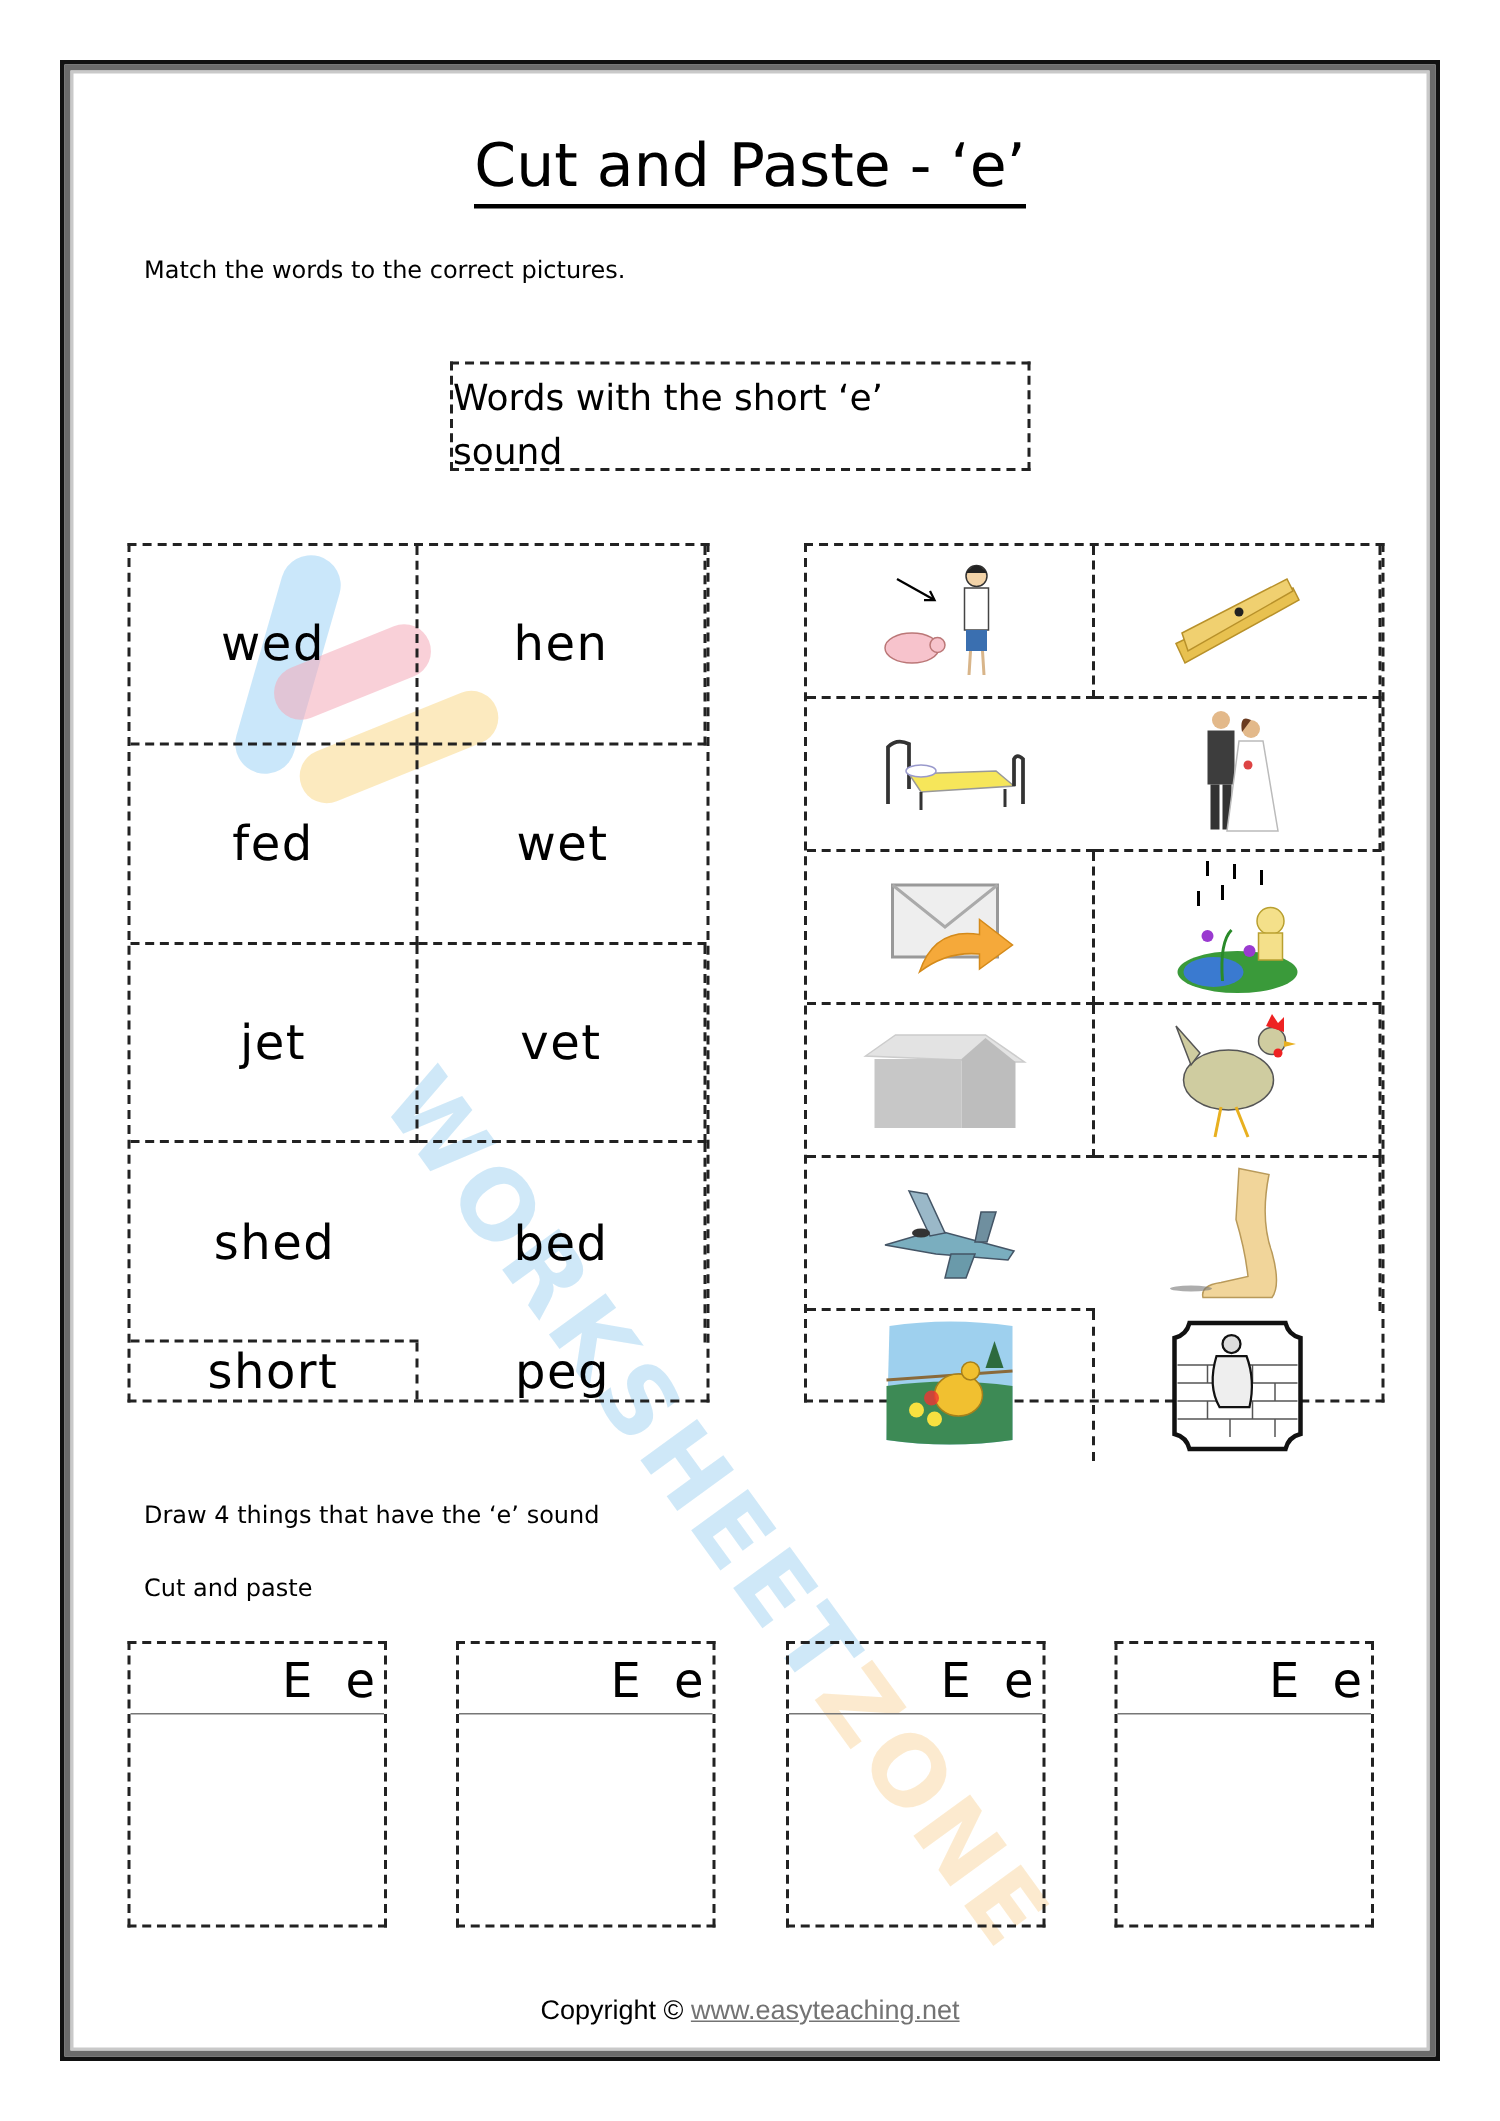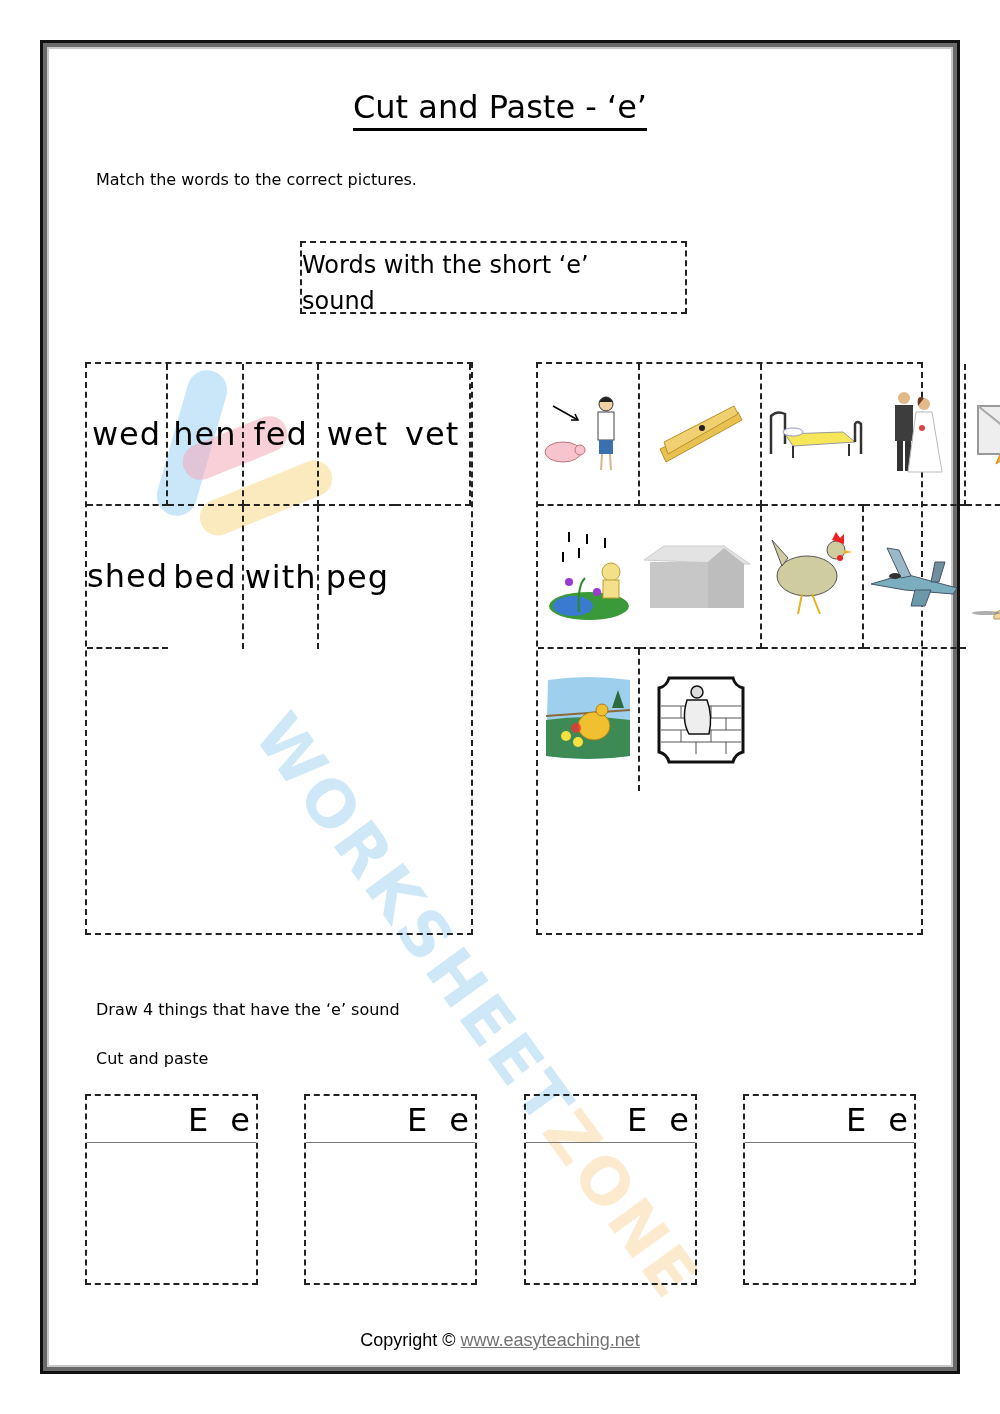--- a/index.html
+++ b/index.html
@@ -13,29 +13,29 @@
                  box-sizing:border-box; border:2px solid #c9c9c9; }
 
   .watermark { position:absolute; pointer-events:none; }
   .wm-stroke { position:absolute; border-radius:20px; opacity:0.55; }
   .wm-text { position:absolute; left:300px; top:700px; transform-origin:0 0;
              transform:rotate(54deg); font-family:"DejaVu Sans", sans-serif;
              font-weight:bold; font-size:64px; letter-spacing:4px; white-space:nowrap;
              opacity:0.22; }
 
   .title { position:absolute; left:0; width:1000px; top:88px; text-align:center;
-           font-size:32px; letter-spacing:0px; }
+           font-size:40px; letter-spacing:0px; }
   .title span { border-bottom:3px solid #000; padding-bottom:2px; }
   .instr { position:absolute; left:96px; font-size:16px; }
 
   .header-box { position:absolute; left:300px; top:241px; width:387px; height:73px;
                 box-sizing:border-box; border:2px dashed #222; 
                 font-size:24px; line-height:36px; padding-top:4px; }
 
-  .grid { position:absolute; display:grid; grid-template-columns:repeat(5, 1fr);
+  .grid { position:absolute; display:grid; grid-template-columns:repeat(2, 1fr);
           grid-template-rows:repeat(4, 1fr); border:2px dashed #222; box-sizing:border-box; }
   .cell { border-right:2px dashed #222; border-bottom:2px dashed #222; display:flex;
           align-items:center; justify-content:center; position:relative; }
   .cell.last-col { border-right:none; }
   .cell.last-row { border-bottom:none; }
   .word { font-size:32px; letter-spacing:1px; }
 
   .pic { width:100px; height:100px; }
 
   .draw-box { position:absolute; top:1094px; width:173px; height:191px;
@@ -79,30 +79,33 @@
   <div class="cell">
       <span class="word">hen</span>
     </div>
   <div class="cell">
       <span class="word">fed</span>
     </div>
   <div class="cell last-col">
       <span class="word">wet</span>
     </div>
   <div class="cell">
+      <span class="word">jet</span>
+    </div>
+  <div class="cell">
       <span class="word">vet</span>
     </div>
   <div class="cell last-col">
       <span class="word">shed</span>
     </div>
   <div class="cell last-row">
       <span class="word">bed</span>
     </div>
   <div class="cell last-row">
-      <span class="word">with</span>
+      <span class="word">short</span>
     </div>
   <div class="cell last-col last-row">
       <span class="word">peg</span>
     </div>
 </div>
 
 <div class="grid" style="left:536px;top:362px;width:387px;height:573px;">
 
   <div class="cell">
     <svg class="pic" viewBox="0 0 100 100">

